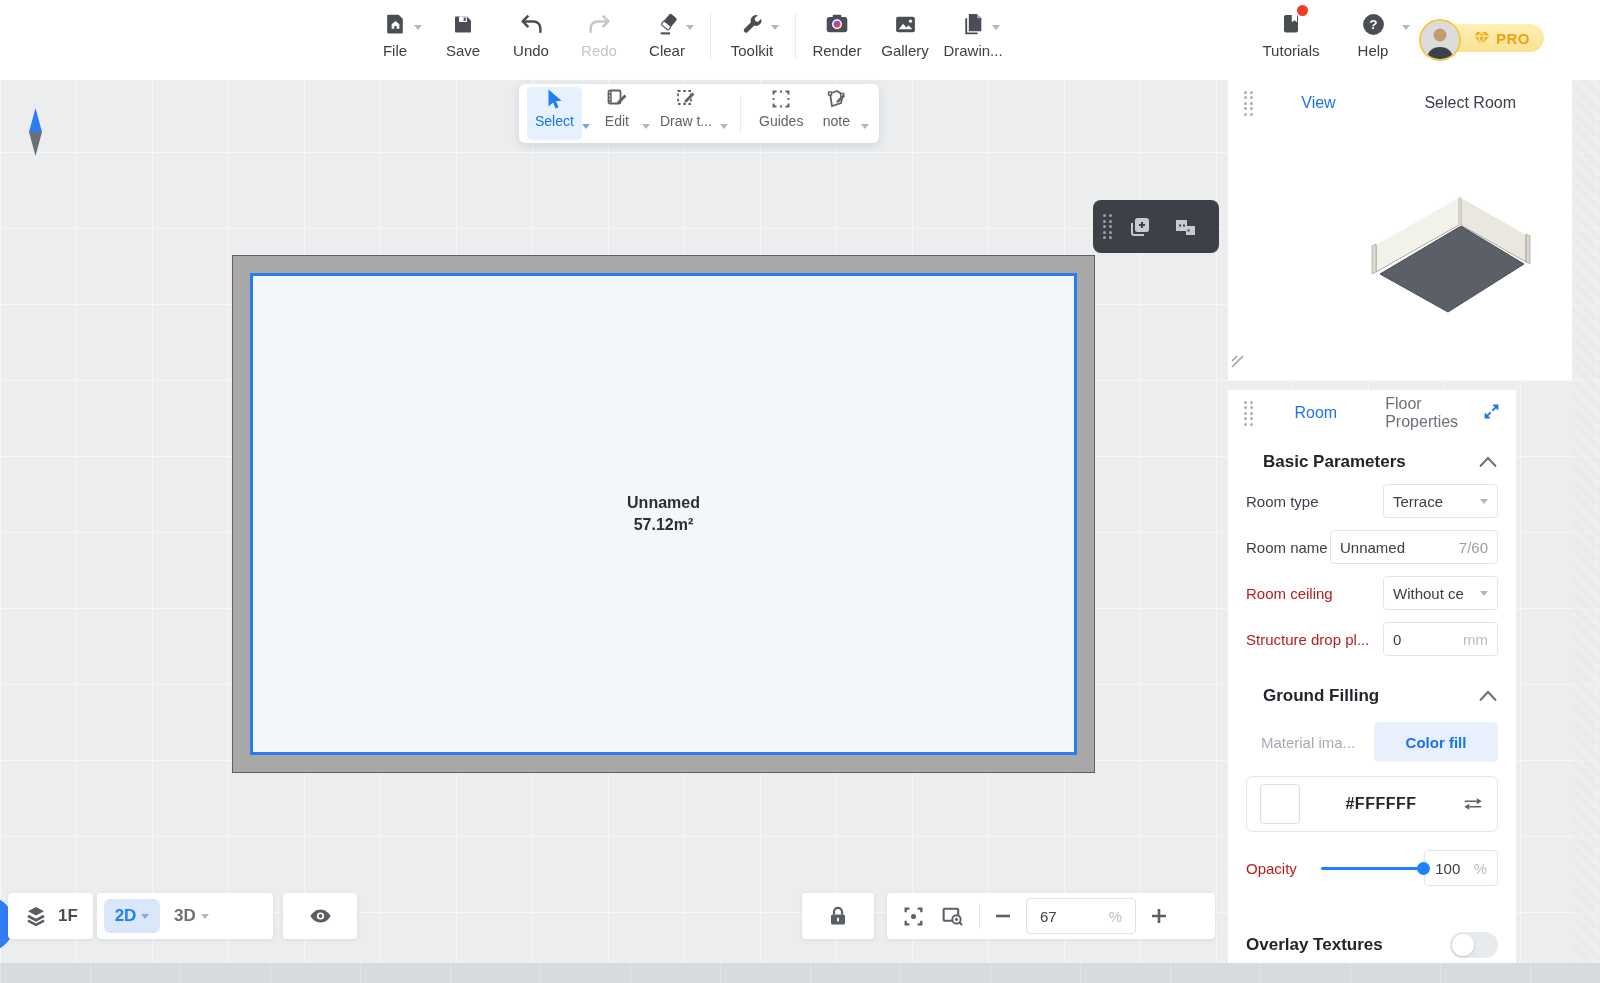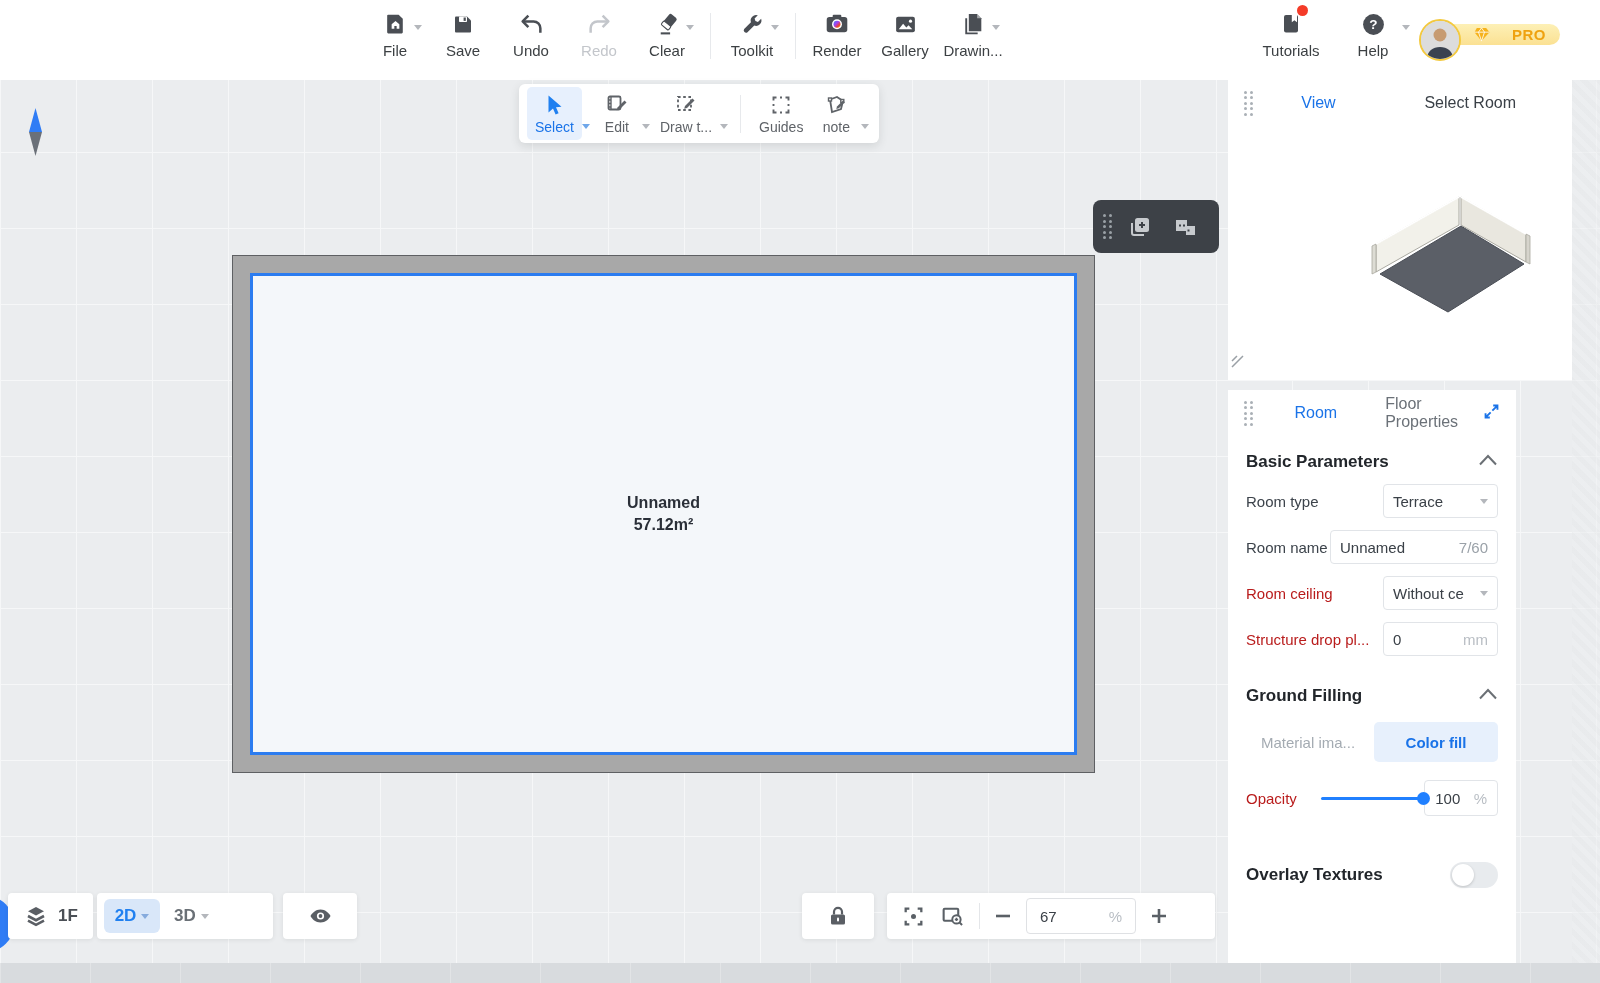--- a/index.html
+++ b/index.html
@@ -29,30 +29,30 @@
   .tb-item { position:relative; width:58px; margin-right:10px; display:flex; flex-direction:column; align-items:center; cursor:pointer; }
   .tb-ico { position:relative; width:28px; height:30px; display:flex; align-items:center; justify-content:center; }
   .tb-label { margin-top:3px; font-size:15px; color:#3c4043; white-space:nowrap; }
   .tb-item.disabled .tb-label { color:#c3c6cb; }
   .caret { width:0; height:0; border-left:4.5px solid transparent; border-right:4.5px solid transparent; border-top:5px solid #b4b7bc; }
   .tb-caret { position:absolute; right:2px; top:16px; }
   .tb-div { width:1px; height:46px; background:#e7e9ec; margin:4px 12px 0 4px; }
   .tb-right { position:absolute; right:188px; top:9px; display:flex; align-items:flex-start; }
   .badge-dot { position:absolute; right:-3px; top:-4px; width:11px; height:11px; border-radius:50%; background:#f43b28; }
   .account { position:absolute; left:1419px; top:19px; width:130px; height:42px; }
-  .pro-pill { position:absolute; left:24px; top:5px; height:21px; border-radius:17px; background:linear-gradient(#fdf0b6,#fbe193);
-              display:flex; align-items:center; padding:0 14px 0 30px; gap:22px; }
+  .pro-pill { position:absolute; left:24px; top:5px; height:28px; border-radius:17px; background:linear-gradient(#fdf0b6,#fbe193);
+              display:flex; align-items:center; padding:0 14px 0 30px; gap:6px; }
   .pro-label { font-size:15px; font-weight:bold; color:#efa210; letter-spacing:.5px; }
   .avatar { position:absolute; left:0; top:0; width:42px; height:42px; border-radius:50%; border:2px solid #f3c93f;
             background:linear-gradient(#e8e8e8,#cfcfcf); overflow:hidden; }
 
   
   .palette { left:519px; top:84px; height:59px; background:#fff; border-radius:6px; z-index:21;
              box-shadow:0 3px 10px rgba(60,64,67,.14); display:flex; align-items:center; padding:0 8px; }
-  .pal-item { position:relative; display:flex; flex-direction:column; align-items:center; justify-content:center;
+  .pal-item { position:relative; display:flex; flex-direction:column; align-items:center; 
               height:53px; padding:0 8px; min-width:50px; cursor:pointer; color:#5f6368; }
   .pal-item .pal-label { font-size:14px; margin-top:2px; white-space:nowrap; }
   .pal-item.active { background:#e7f0fd; border-radius:5px; color:#1a73e8; }
   .pal-item.active .pal-label { color:#1a73e8; }
   .pal-caret { align-self:flex-end; margin:0 2px 14px 0; }
   .pal-div { width:1px; height:38px; background:#e7e9ec; margin:0 10px; }
 
   
   .room { left:233px; top:256px; width:861px; height:516px; z-index:1;
           border:17px solid #a8a8a8; box-shadow:0 0 0 1px #5e6063; background:#f4f7fa; }
@@ -78,21 +78,21 @@
   .panel-header { height:46px; display:flex; align-items:center; padding:0 16px; }
   .ph-tab { font-size:16px; font-weight:normal; cursor:pointer; }
   .ph-tab.active { color:#1a73e8; }
   .ph-tab.dark { color:#3a4047; }
   .ph-tab.gray { color:#6b7178; }
   .preview-wrap { position:absolute; left:0; top:46px; width:344px; height:254px; }
 
   .room-panel { left:1228px; top:390px; width:288px; height:573px; overflow:hidden; }
   .expand-ico { margin-left:auto; cursor:pointer; }
   .section { padding:0 18px; }
-  .sec-title-row { display:flex; align-items:flex-start; margin-top:16px; }
+  .sec-title-row { display:flex; align-items:flex-end; margin-top:16px;margin-left:17px; }
   .sec-title { font-size:17px; font-weight:bold; color:#22262b; }
   .chev { margin-left:auto; cursor:pointer; }
   .frow { display:flex; align-items:center; margin-top:12px; height:34px; }
   .flabel { font-size:15px; color:#3c434b; }
   .flabel.dim { color:#b91c1c; }
   .fcontrol { margin-left:auto; height:34px; border:1px solid #e1e4e8; border-radius:4px; background:#fff;
               display:flex; align-items:center; padding:0 9px; font-size:15px; color:#3a4047; cursor:pointer; }
   .fcontrol .val { white-space:nowrap; overflow:hidden; }
   .sel-caret { margin-left:auto; }
   .unit { color:#b9bec4; margin-left:auto; }
@@ -493,20 +493,32 @@
             <path d="M2 10.5 10 2l8 8.5" fill="none" stroke="#6b7075" stroke-width="2"></path>
           </svg>
       </span>
     </div>
 
     <div class="fill-tabs">
       <div class="fill-tab">Material ima...</div>
       <div class="fill-tab active">Color fill</div>
     </div>
 
+    <div class="color-box">
+      <div class="swatch"></div>
+      <span class="hex">#FFFFFF</span>
+      <span class="icon-btn">
+        <svg width="22" height="18" viewBox="0 0 24 18">
+          <path d="M3 6h13" stroke="#5a6066" stroke-width="1.6"></path>
+            <path d="M16 2.6 21.5 6 16 9.4z" fill="#5a6066"></path>
+          <path d="M21 12H8" stroke="#5a6066" stroke-width="1.6"></path>
+            <path d="M8 8.6 2.5 12 8 15.4z" fill="#5a6066"></path>
+        </svg>
+      </span>
+    </div>
 
     <div class="op-row">
       <span class="flabel dim">Opacity</span>
       <div class="slider">
           <span class="knob"></span>
         </div>
       <div class="op-box">
         <span>100</span>
         <span class="unit">%</span>
       </div>

